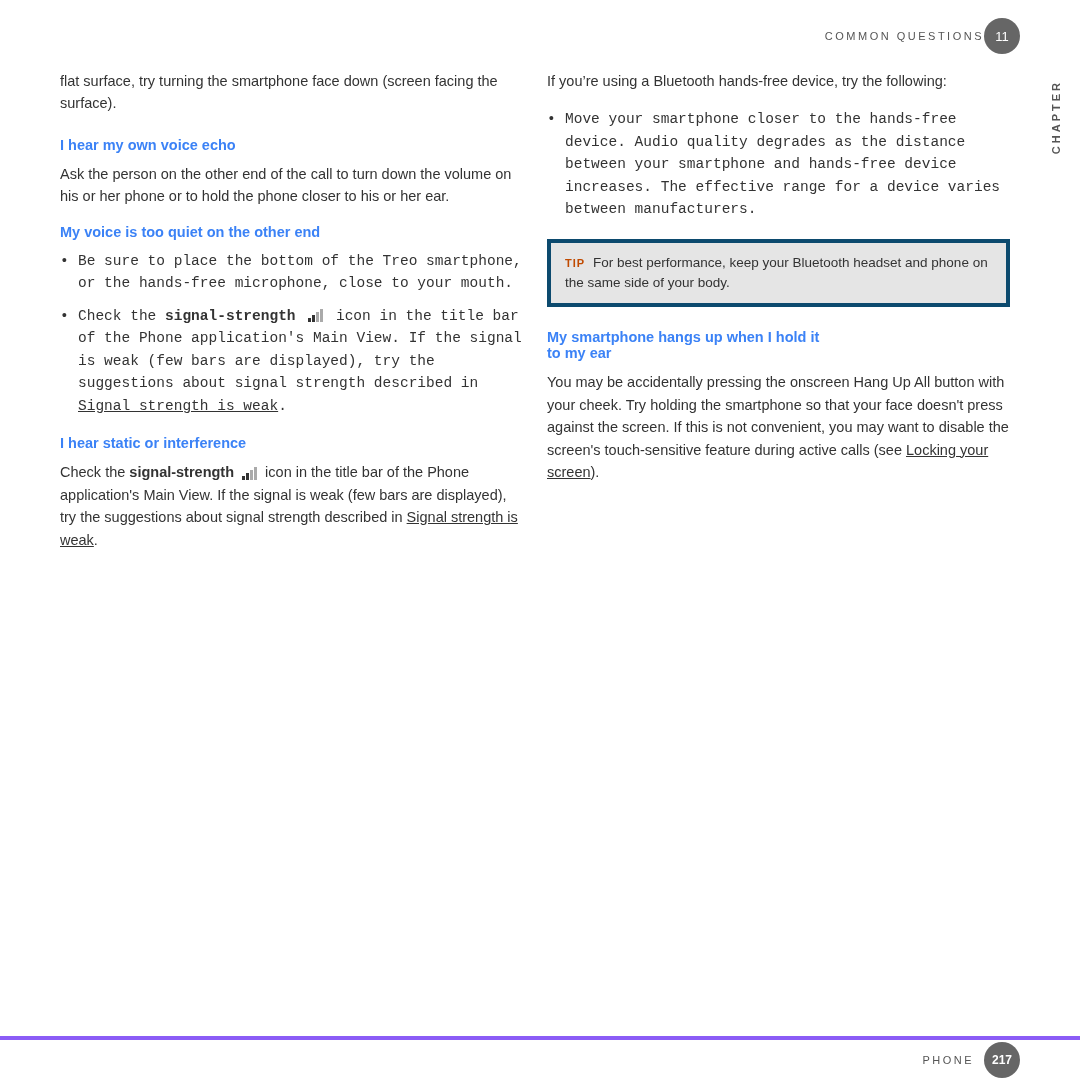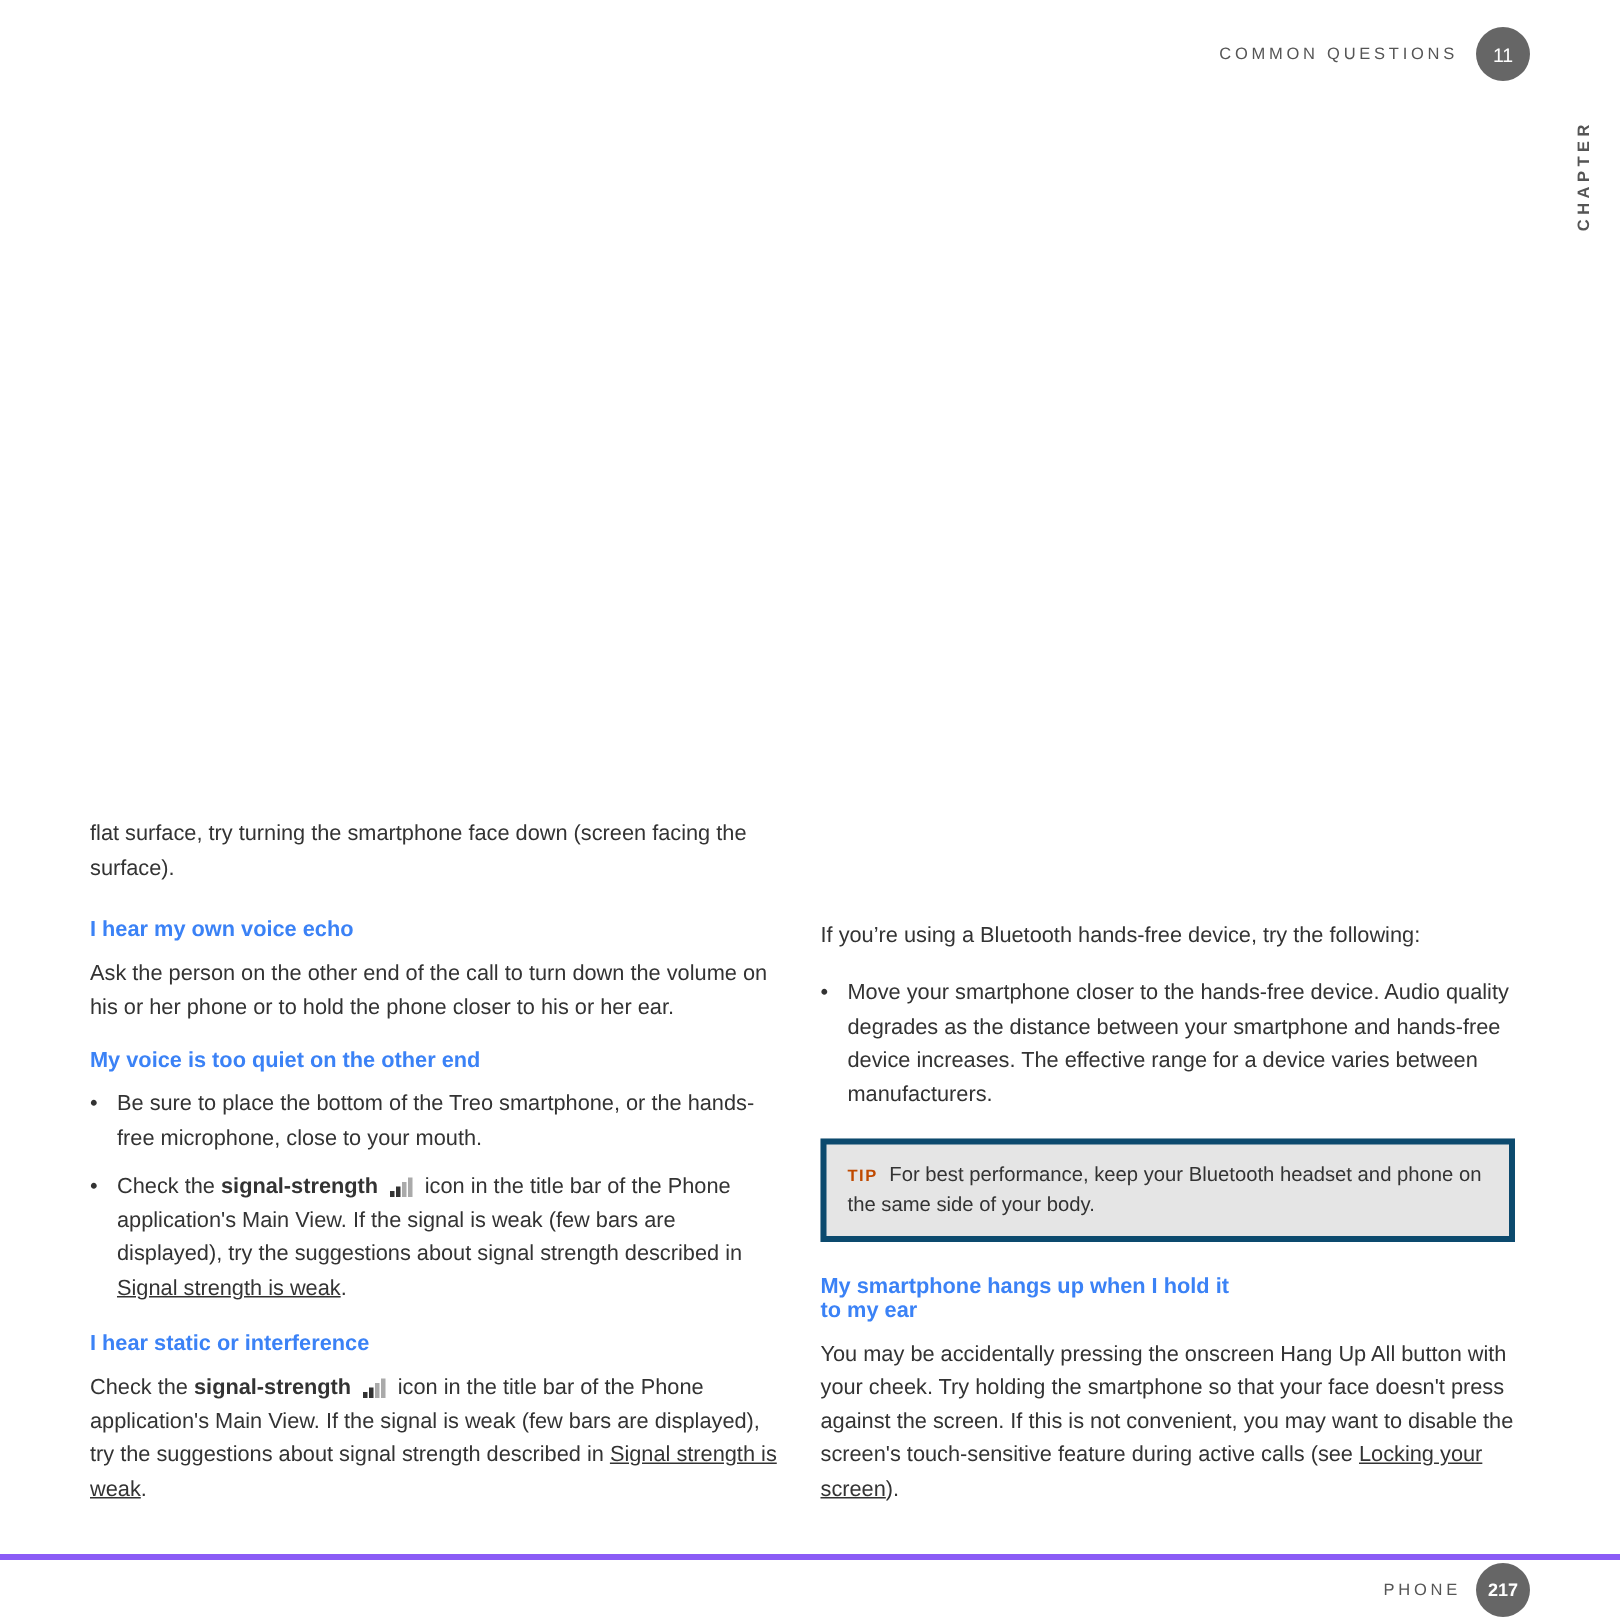--- a/index.html
+++ b/index.html
@@ -15,21 +15,20 @@
       position: relative;
     }
 
     
     .top-bar {
       position: absolute;
       top: 18px;
       right: 60px;
       display: flex;
       align-items: center;
-      gap: 12px;
     }
 
     .common-questions-label {
       font-size: 11px;
       letter-spacing: 2.5px;
       color: #555;
       font-weight: 400;
       text-transform: uppercase;
     }
 
@@ -63,21 +62,20 @@
 
     
     .main-content {
       position: absolute;
       top: 60px;
       left: 60px;
       right: 70px;
       bottom: 60px;
       display: flex;
       gap: 24px;
-      align-items: flex-end;
     }
 
     .left-column {
       flex: 1;
       padding-top: 10px;
     }
 
     .right-column {
       flex: 1;
       padding-top: 10px;
@@ -103,20 +101,21 @@
       font-size: 14.5px;
       line-height: 1.55;
       color: #333;
       margin-bottom: 16px;
     }
 
     ul.bullet-list {
       list-style: none;
       padding-left: 0;
       margin-bottom: 18px;
+      font-family: Liberation Mono, monospace;
     }
 
     ul.bullet-list li {
       font-size: 14.5px;
       line-height: 1.55;
       color: #333;
       padding-left: 18px;
       position: relative;
       margin-bottom: 10px;
     }

